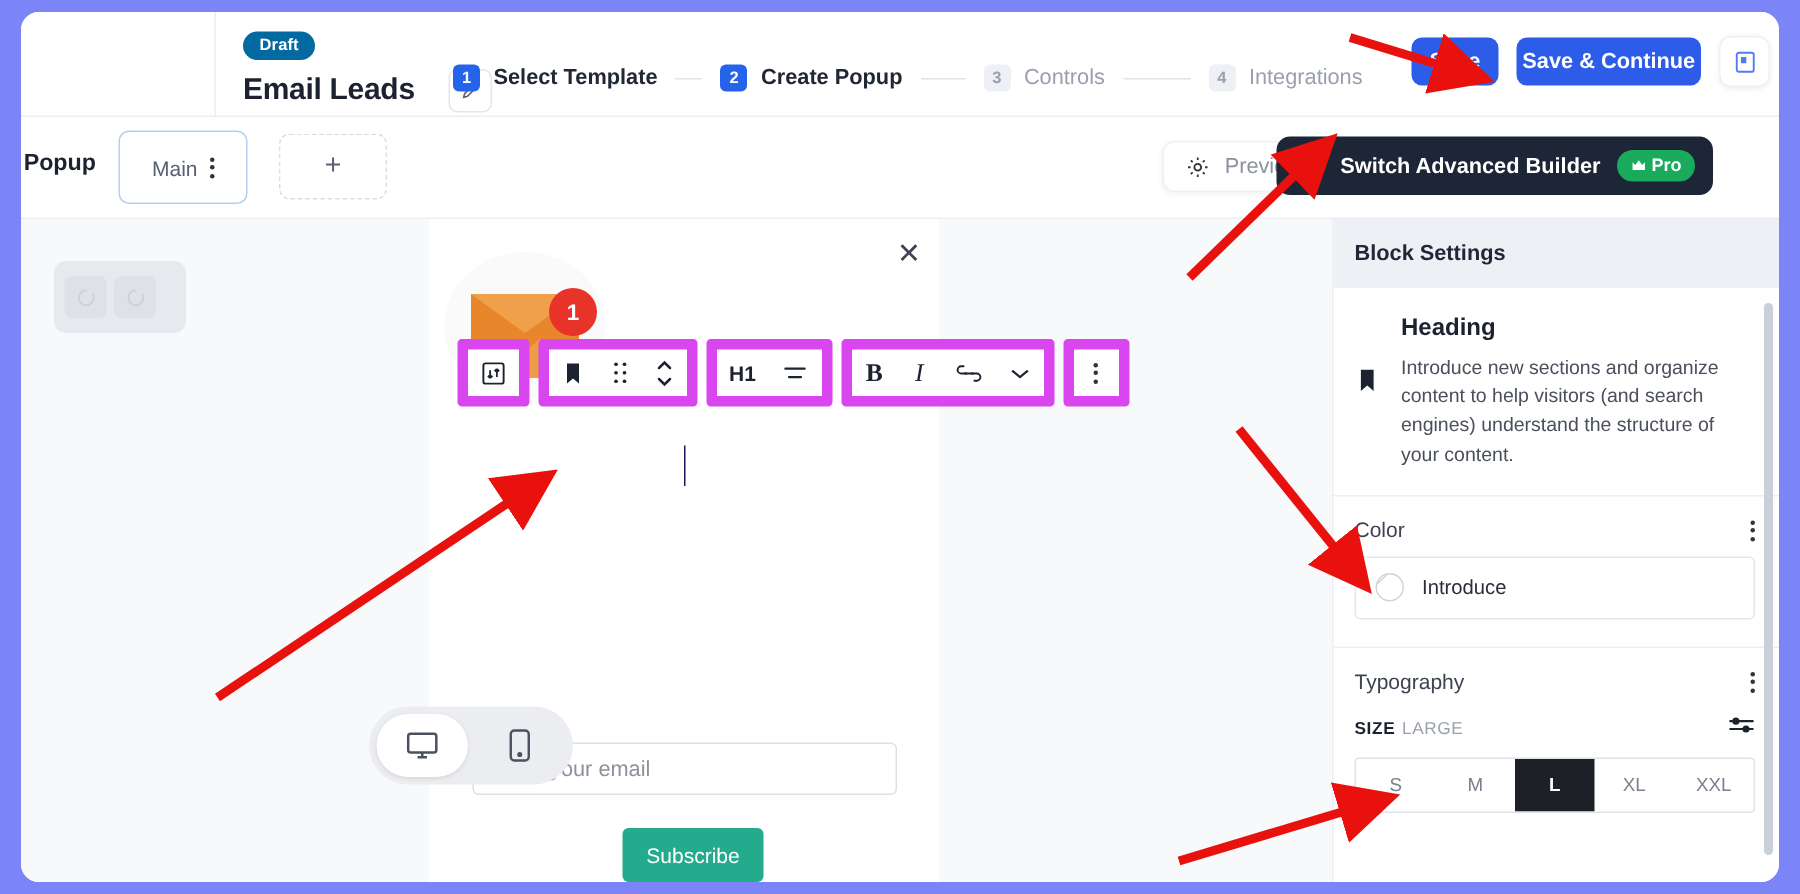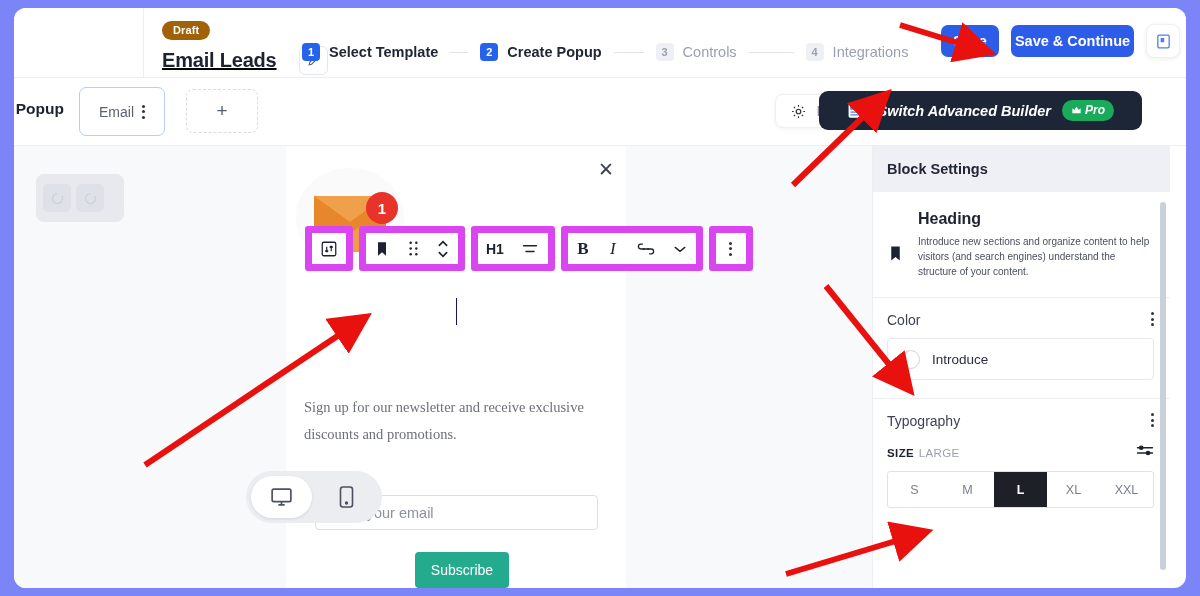--- a/index.html
+++ b/index.html
@@ -27,26 +27,26 @@
     background: #ffffff;
     border-bottom: 1px solid #eceef3;
   }
   .tb-left {
     position: absolute; left: 0; top: 0; width: 130px; height: 69px;
     border-right: 1px solid #eceef3;
   }
   .title-wrap { position: absolute; left: 148px; top: 12px; }
   .draft-pill {
     display: inline-block;
-    background: #a16207; color: #ffffff;
+    background: #0369a1; color: #ffffff;
     font-size: 11px; font-weight: 600;
     padding: 3px 11px 4px; border-radius: 10px;
     letter-spacing: .1px;
   }
-  .title-row { display: flex; align-items: center; gap: 22px; margin-top: 6px; text-decoration: underline; }
+  .title-row { display: flex; align-items: center; gap: 22px; margin-top: 6px; }
   .proj-title {
     font-size: 20px; font-weight: 700; color: #1d2230; letter-spacing: -.2px;
   }
   .edit-btn {
     width: 29px; height: 29px; border: 1px solid #e3e6ed; border-radius: 6px;
     background: #fff; display: flex; align-items: center; justify-content: center;
   }
 
   
   .steps {
@@ -112,23 +112,23 @@
   .preview-btn {
     position: absolute; right: 303px; top: 16px;
     height: 34px; padding: 0 14px;
     background: #fff; border: 1px solid #eef0f4; border-radius: 8px;
     display: flex; align-items: center; gap: 9px;
     box-shadow: 0 1px 4px rgba(0,0,0,.06);
     font-size: 14.5px; color: #8b919f; font-weight: 500;
   }
   .switch-btn {
     position: absolute; right: 44px; top: 13px;
-    height: 39px; padding: 0 28px;
+    height: 39px; padding: 0 12px;
     background: #1d2636; border-radius: 9px;
-    display: flex; align-items: center; gap: 11px; font-style: italic;
+    display: flex; align-items: center; gap: 11px;
   }
   .switch-label { color: #fff; font-size: 14.5px; font-weight: 700; }
   .pro-badge {
     background: #1aaa5c; color: #fff; font-size: 12px; font-weight: 700;
     border-radius: 11px; padding: 3px 9px 4px;
     display: flex; align-items: center; gap: 3px;
   }
 
   
   .canvas {
@@ -231,40 +231,40 @@
     z-index: 40;
   }
   .dev-opt {
     width: 62px; height: 42px; border-radius: 21px;
     display: flex; align-items: center; justify-content: center;
   }
   .dev-opt.active { background: #fff; box-shadow: 0 1px 3px rgba(0,0,0,.10); }
 
   
   .rpanel {
-    position: absolute; right: 16px; top: 138px;
+    position: absolute; right: 0; top: 138px;
     width: 298px; height: 442px;
     background: #ffffff;
     border-left: 1px solid #eceef3;
   }
   .rp-head {
     height: 46px; background: #eef0f5;
     display: flex; align-items: center; padding-left: 14px;
     font-size: 14.5px; font-weight: 700; color: #222736;
   }
   .rp-block {
     display: flex; gap: 14px; padding: 18px 20px 18px 14px;
     border-bottom: 1px solid #eceef3;
   }
   .rp-block-icon { padding-top: 34px; }
   .rp-block-title { font-size: 16px; font-weight: 700; color: #1d2230; margin-bottom: 7px; }
-  .rp-block-desc { font-size: 10px; color: #4a4f5c; line-height: 1.48; }
+  .rp-block-desc { font-size: 13px; color: #4a4f5c; line-height: 1.48; }
 
   .rp-sec-head {
-    display: flex; align-items: flex-start; justify-content: space-between;
+    display: flex; align-items: flex-end; justify-content: space-between;
     padding: 14px 16px 10px 14px;
   }
   .rp-sec-title { font-size: 14px; color: #3e4352; }
   .kebab { display: flex; flex-direction: column; gap: 2.5px; align-items: center; }
   .kebab i { width: 3px; height: 3px; border-radius: 50%; background: #31343d; display: block; }
 
   .color-card {
     margin: 0 16px 0 14px;
     border: 1px solid #e6e8ed; border-radius: 4px; overflow: hidden;
   }
@@ -361,21 +361,21 @@
           <path d="M8 7h5v6H8z" fill="#4f7cf0" stroke="none"></path>
         </svg>
       </span>
     </div>
   </div>
 
   <div class="subbar">
     <div class="subbar-label">it Popup</div>
 
     <div class="tab-main">
-      <span class="tab-main-label">Email</span>
+      <span class="tab-main-label">Main</span>
       <span class="kebab">
             <i></i>
             <i></i>
             <i></i>
           </span>
     </div>
 
     <div class="tab-add">+</div>
 
     <div class="preview-btn">
@@ -498,21 +498,20 @@
                   <i></i>
                   <i></i>
                   <i></i>
                 </span>
           </span>
         </div>
       </div>
 
       <div class="popup-heading"><span class="caret"></span></div>
 
-      <div class="popup-sub">Sign up for our newsletter and receive exclusive discounts and promotions.</div>
 
       <div class="email-input">Enter your email</div>
 
       <div class="sub-btn">Subscribe</div>
     </div>
 
     <div class="device-toggle">
       <span class="dev-opt active">
         <svg width="25" height="25" viewBox="0 0 24 24" fill="none" stroke="#4b5160" stroke-width="1.6">
           <rect x="3" y="4" width="18" height="12" rx="1.6"></rect>

